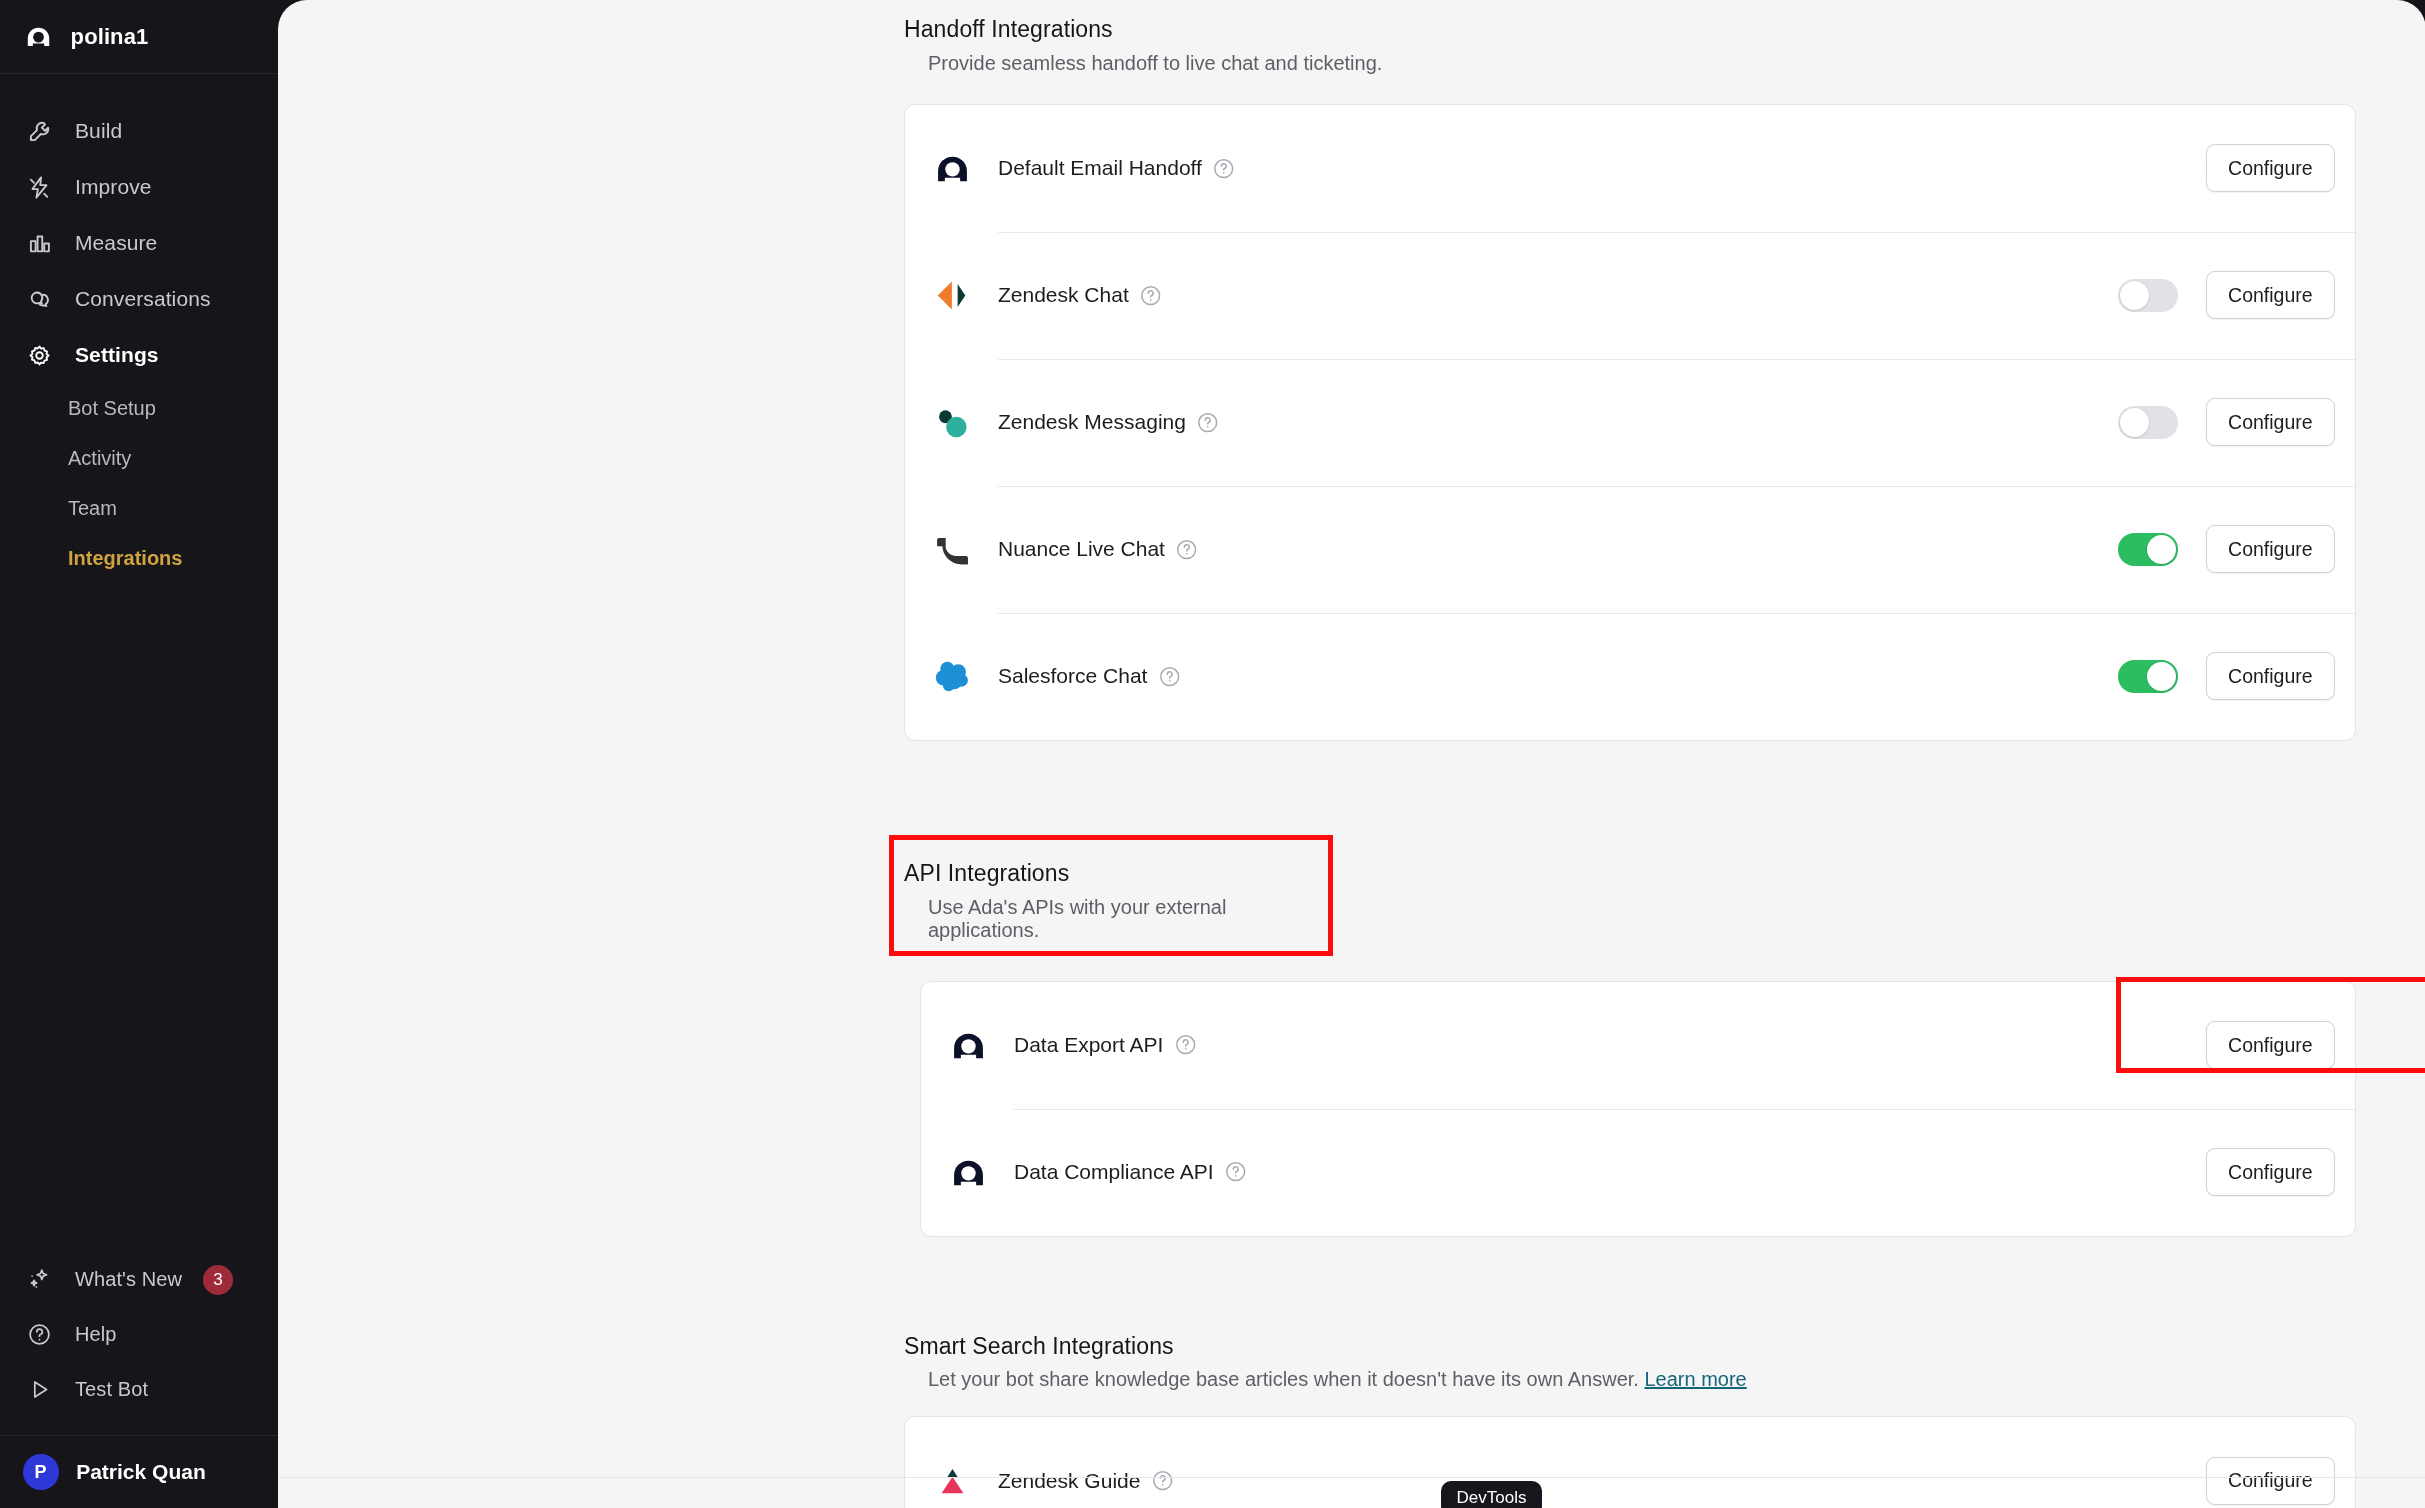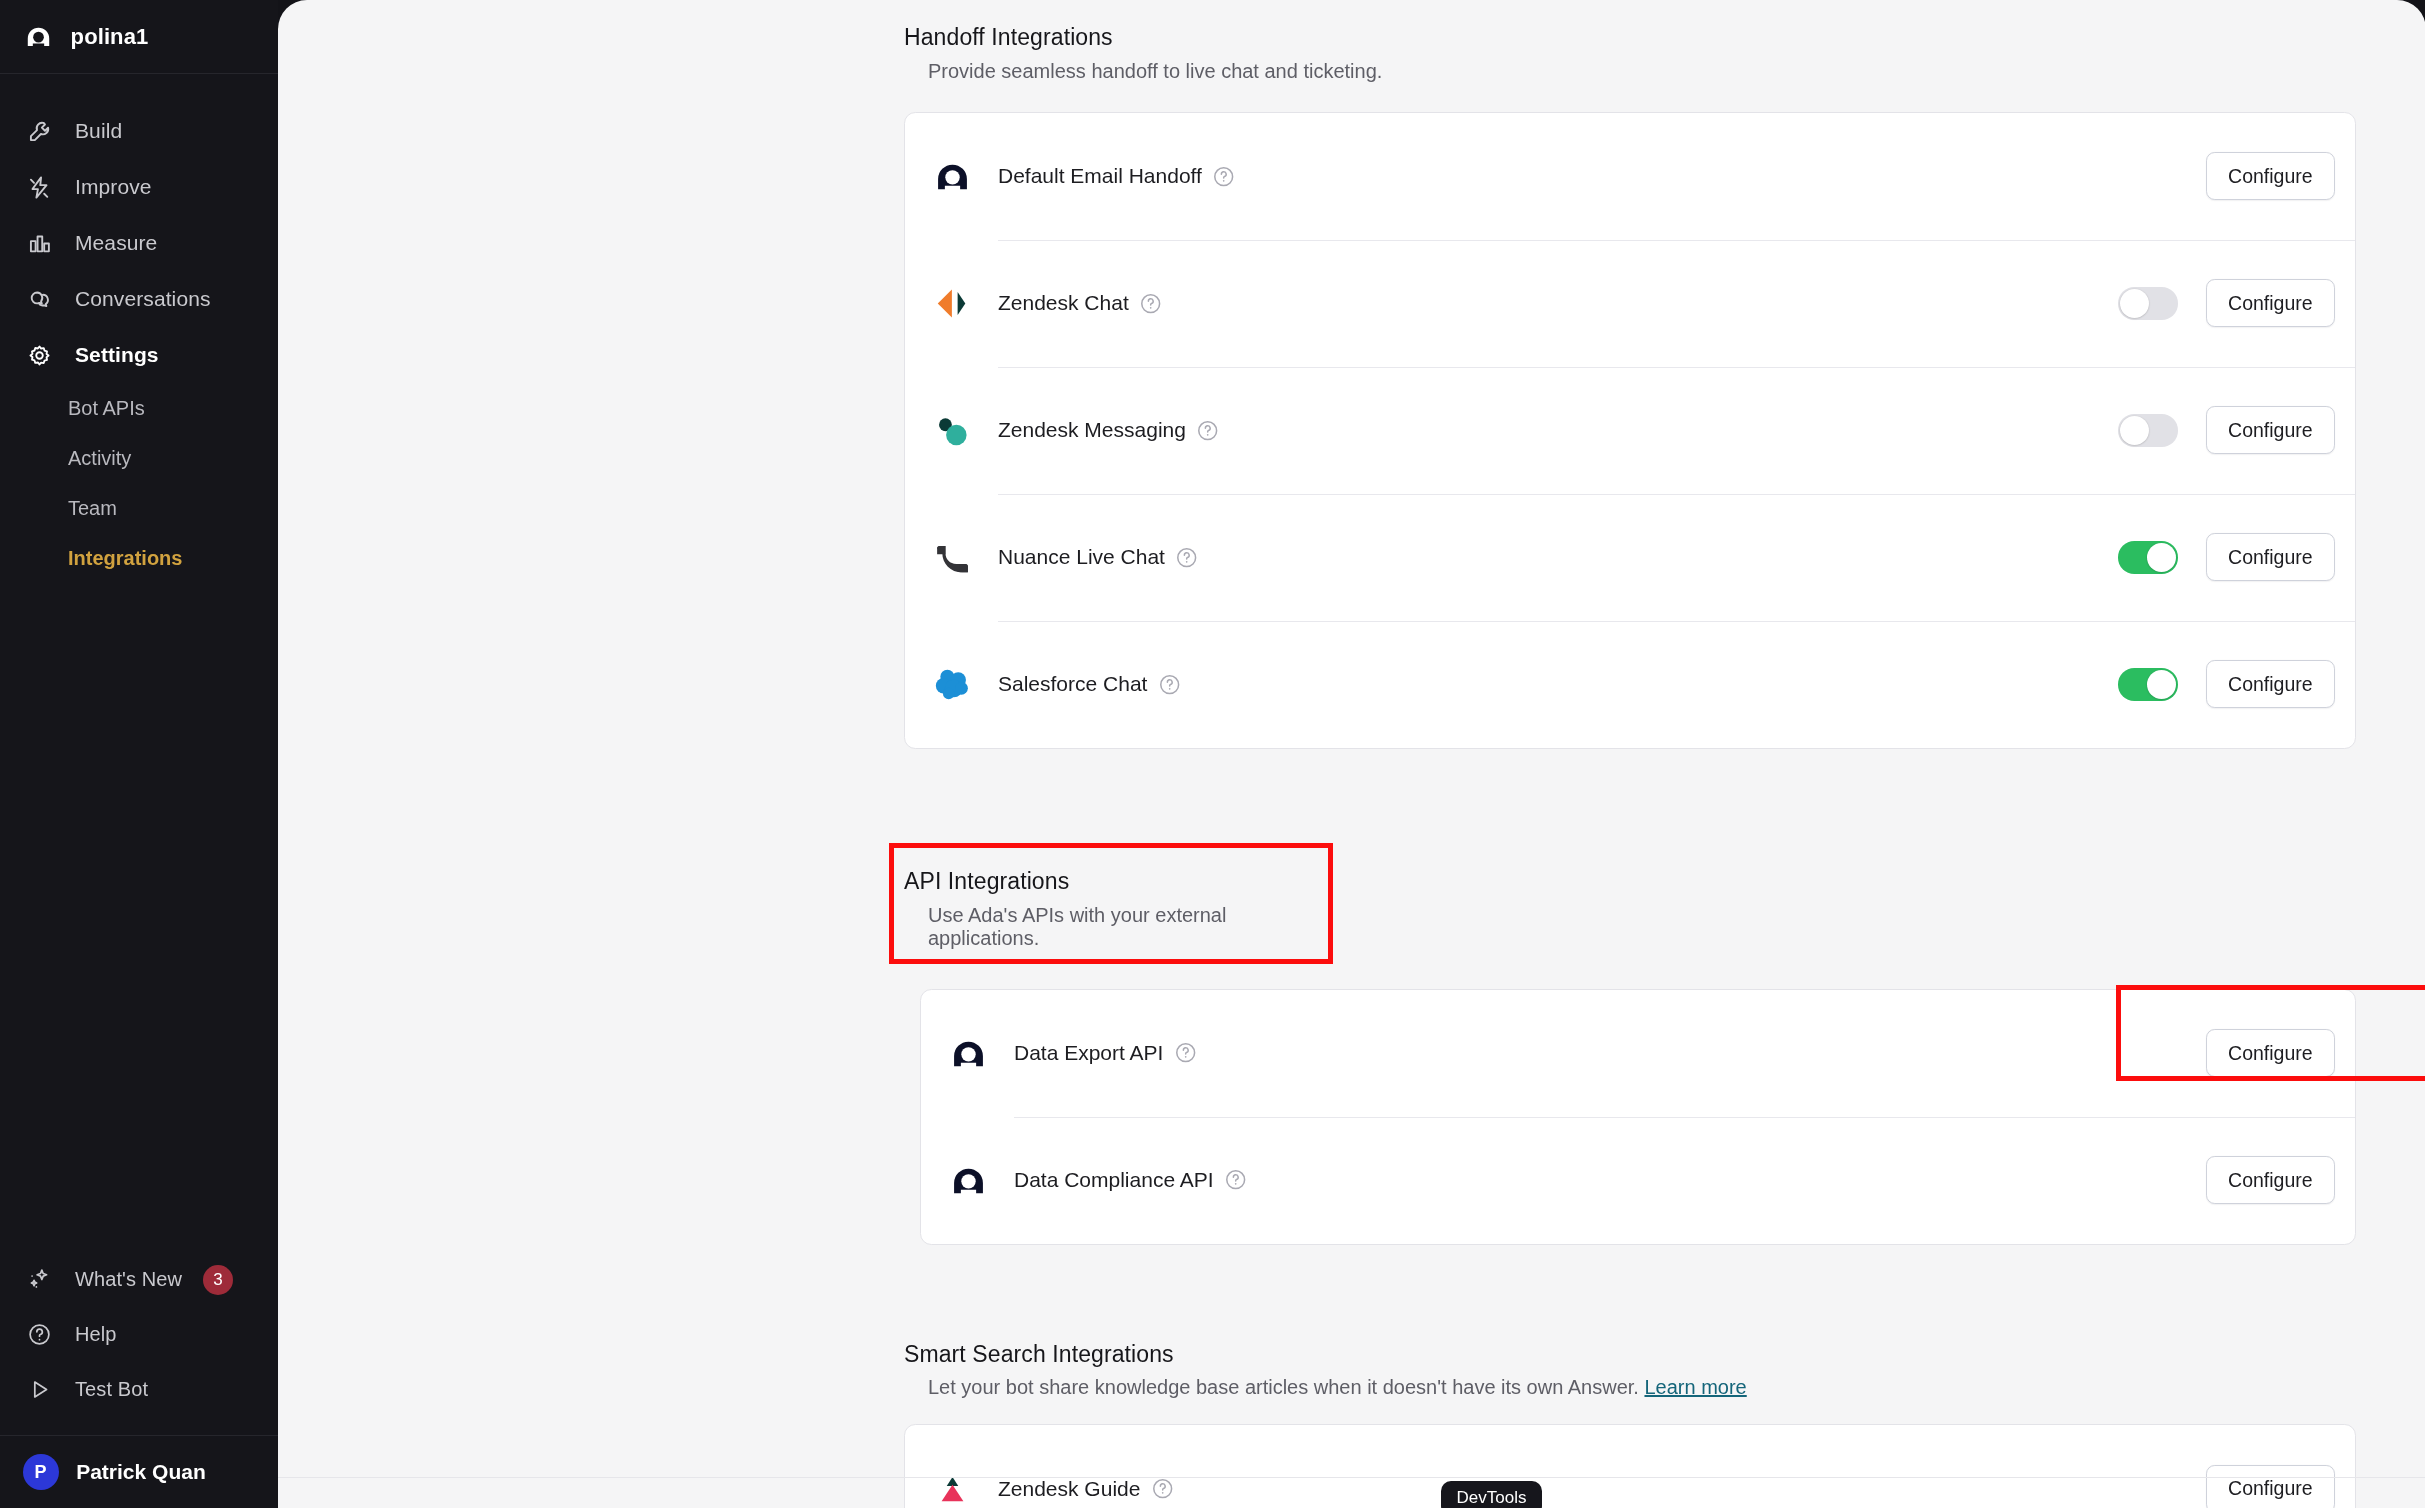--- a/index.html
+++ b/index.html
@@ -269,21 +269,21 @@
         <span class="nav-icon">
           <svg viewBox="0 0 32 32" width="25" height="25" fill="none" stroke="#FFFFFF" stroke-width="2.4" stroke-linecap="round" stroke-linejoin="round">
             <circle cx="16" cy="16" r="4.2"></circle>
             <path d="M16 4.5l2.1 2.6 3.3-.6 1 3.2 3.2 1-.6 3.3 2.6 2.1-2.6 2.1.6 3.3-3.2 1-1 3.2-3.3-.6L16 27.5l-2.1-2.6-3.3.6-1-3.2-3.2-1 .6-3.3L4.4 16l2.6-2.1-.6-3.3 3.2-1 1-3.2 3.3.6z"></path>
           </svg>
         </span>
         <span class="nav-label">Settings</span>
       </div>
 
       <div class="sub-item">
-        <span class="sub-label">Bot APIs</span>
+        <span class="sub-label">Bot Setup</span>
       </div>
       <div class="sub-item">
         <span class="sub-label">Activity</span>
       </div>
       <div class="sub-item">
         <span class="sub-label">Team</span>
       </div>
       <div class="sub-item is-active">
         <span class="sub-label">Integrations</span>
       </div>
@@ -331,21 +331,21 @@
     <div class="user-row">
       <span class="avatar">P</span>
       <span class="user-name">Patrick Quan</span>
     </div>
 
   </aside>
 
   <main class="main">
     <div class="content">
 
-      <section class="section" style="padding-top:24px;">
+      <section class="section" style="padding-top:16px;">
         <div class="section-head">
           <h2 class="section-title">Handoff Integrations</h2>
           <p class="section-sub">Provide seamless handoff to live chat and ticketing.</p>
         </div>
 
         <div class="card">
 
           <div class="row">
             <span class="row-logo">
               <svg viewBox="0 0 46 46" width="39" height="39" aria-hidden="true">

